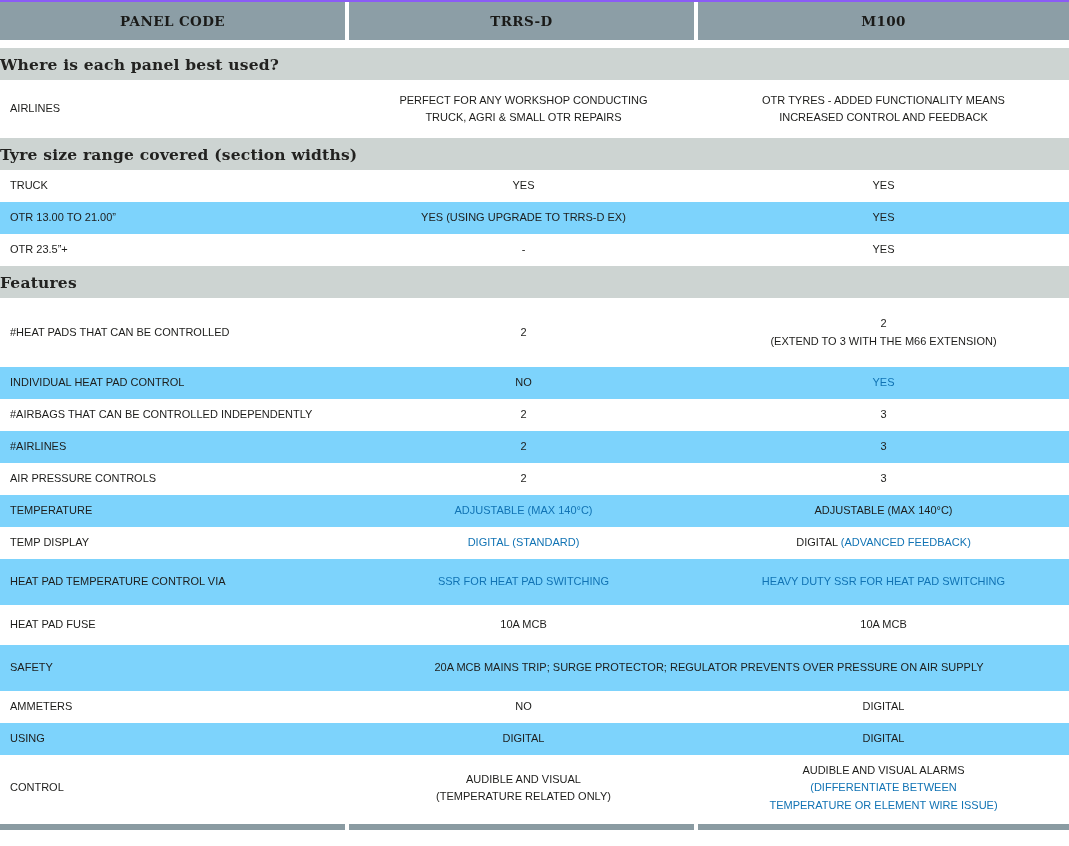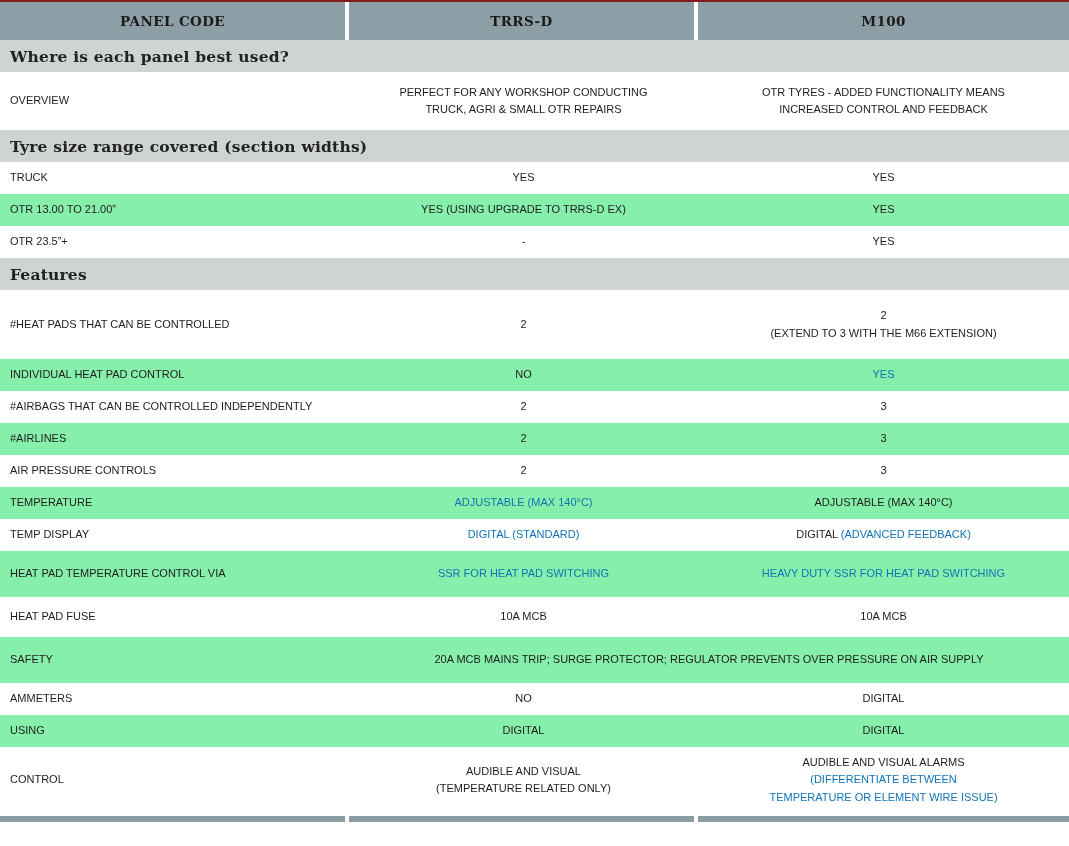--- a/index.html
+++ b/index.html
@@ -2,41 +2,41 @@
 <html><head>
 <meta charset="utf-8">
 <style>
   html,body{margin:0;padding:0;background:#ffffff;}
   .page{
     width:1069px;height:846px;background:#ffffff;
     font-family:"Liberation Sans",sans-serif;color:#1d1d1b;
     overflow:hidden;box-sizing:border-box;
   }
   
-  .hdr{display:flex;height:38px;border-top:2px solid #7f1d1d;margin-bottom:0;}
+  .hdr{display:flex;height:38px;border-top:2px solid #8b5cf6;margin-bottom:8px;}
   .hdr-cell{
     background:#8c9ea6;display:flex;align-items:center;justify-content:center;
     font-family:"DejaVu Serif",serif;font-weight:700;font-size:13.5px;letter-spacing:.4px;color:#1a1a18;
   }
   .w1{width:345px;}
   .hdr .w2{width:345px;margin:0 4px;}
   .w3{flex:1;}
   
   .section{
     height:32px;background:#cdd4d2;display:flex;align-items:center;
-    padding-left:10px;box-sizing:border-box;
+    box-sizing:border-box;
     font-family:"DejaVu Serif",serif;font-weight:700;font-size:15.5px;letter-spacing:.2px;color:#222220;
   }
   
   .row{display:flex;align-items:center;font-size:11px;line-height:1.55;}
   .row .label{width:349px;padding-left:10px;box-sizing:border-box;text-align:left;}
   .row .val2{width:349px;text-align:center;}
   .row .val3{flex:1;text-align:center;}
   .row .valmerged{flex:1;text-align:center;}
-  .alt{background:#86efac;}
+  .alt{background:#7dd3fc;}
   .accent{color:#1173b4;}
   .h34{height:32px;} .h40{height:40px;} .h46{height:46px;}
   .h56{height:69px;} .h58{height:58px;} .h66{height:66px;}
   
   .footer{display:flex;height:6px;margin-top:3px;}
   .f-cell{background:#8a9ba2;}
   .footer .w2{width:345px;margin:0 4px;}
 </style>
 </head>
 <body>
@@ -45,21 +45,21 @@
 
   <div class="hdr">
     <div class="hdr-cell w1">PANEL CODE</div>
     <div class="hdr-cell w2">TRRS-D</div>
     <div class="hdr-cell w3">M100</div>
   </div>
 
   <div class="section">Where is each panel best used?</div>
 
   <div class="row h58">
-    <div class="label">OVERVIEW</div>
+    <div class="label">AIRLINES</div>
     <div class="val2">
       <div>PERFECT FOR ANY WORKSHOP CONDUCTING</div>
       <div>TRUCK, AGRI &amp; SMALL OTR REPAIRS</div>
     </div>
     <div class="val3">
       <div>OTR TYRES - ADDED FUNCTIONALITY MEANS</div>
       <div>INCREASED CONTROL AND FEEDBACK</div>
     </div>
   </div>
 

